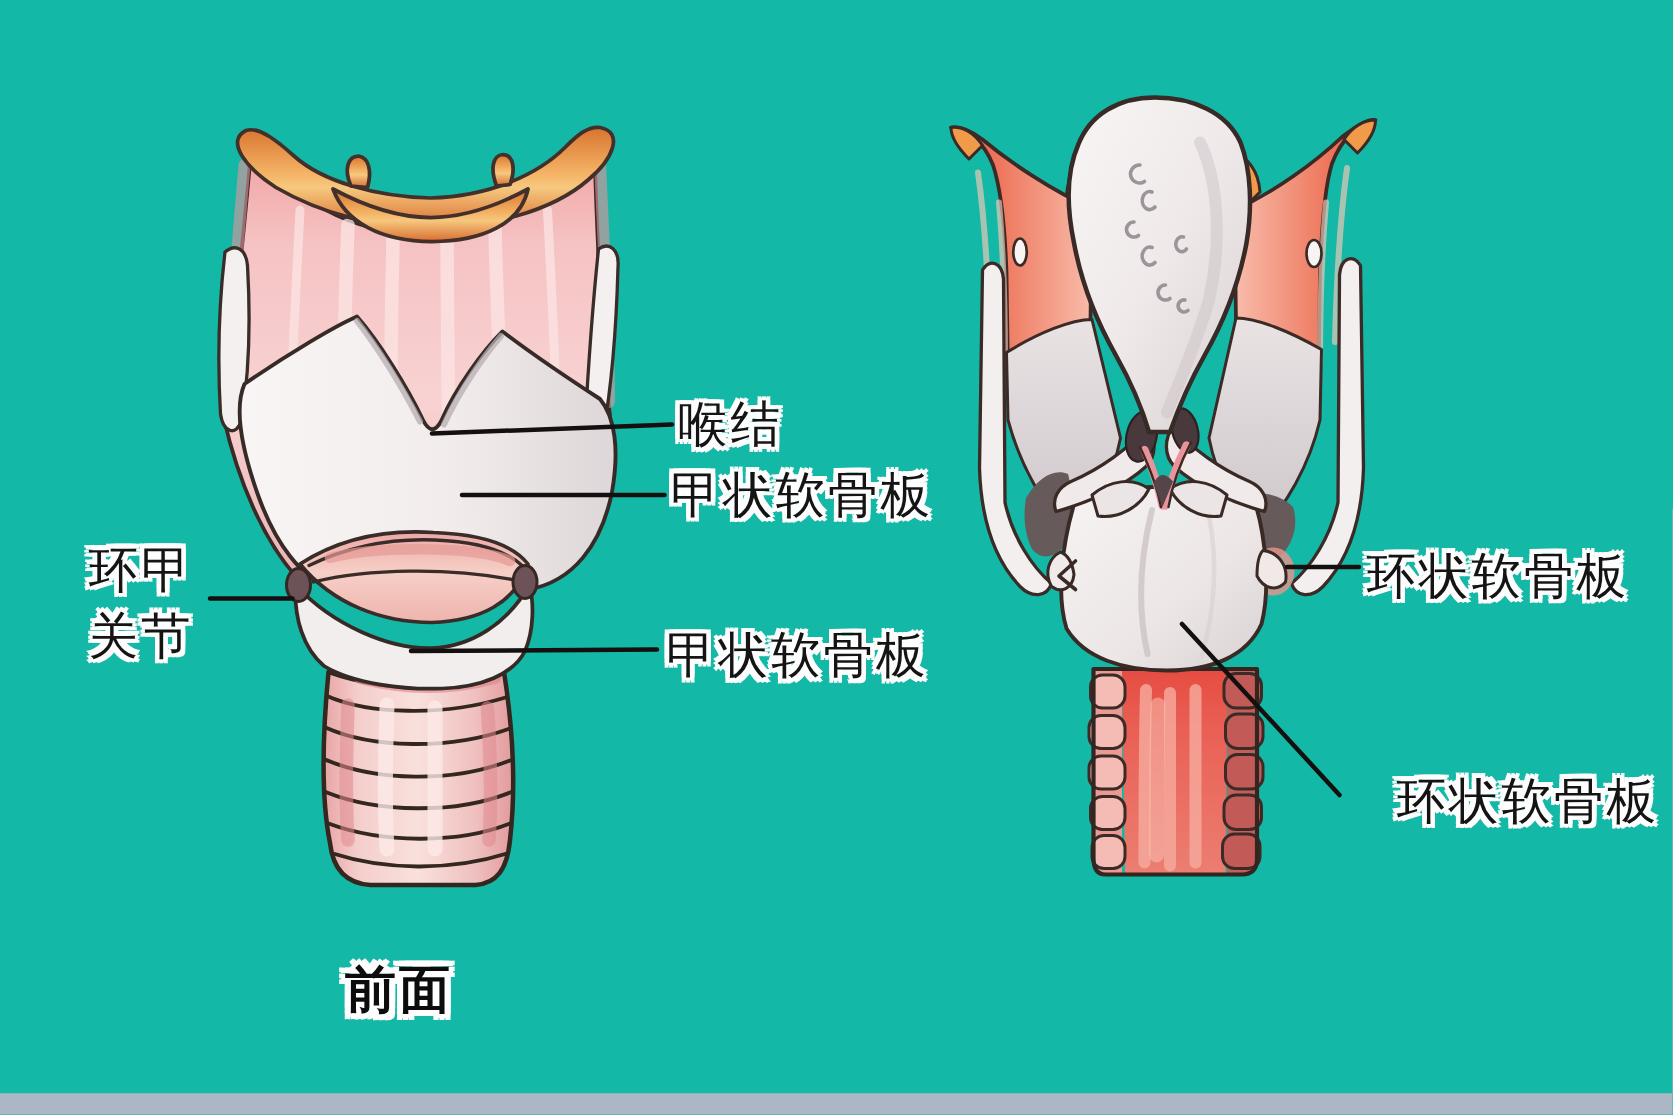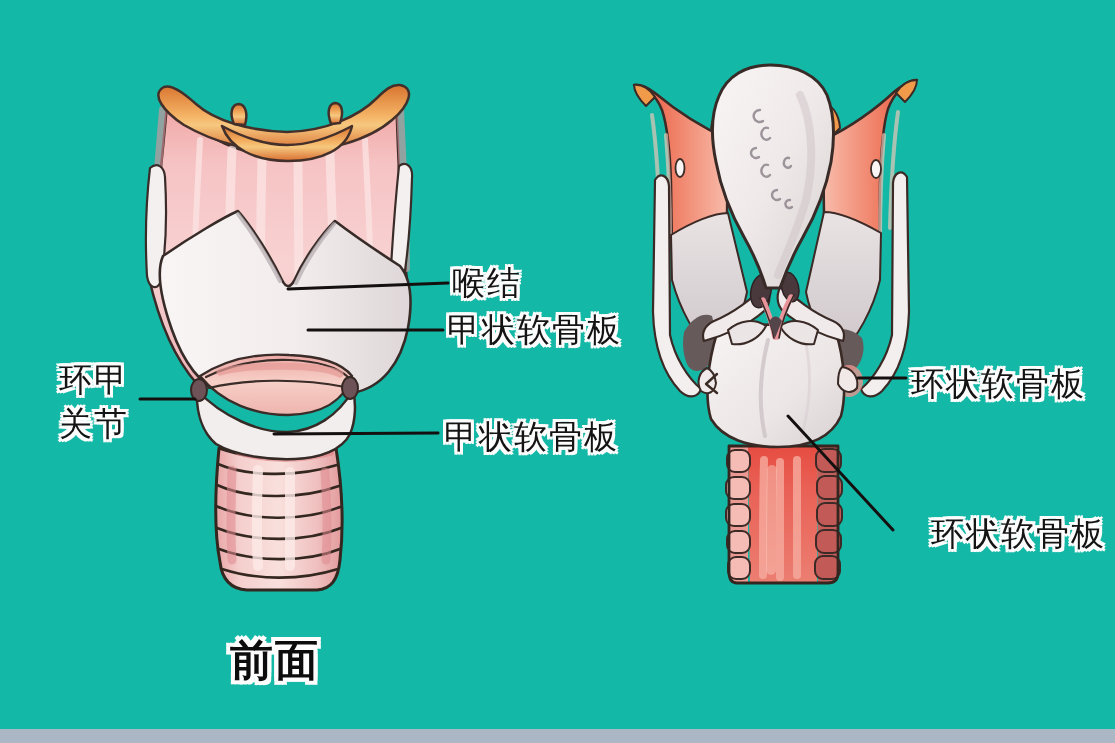--- a/index.html
+++ b/index.html
@@ -12,21 +12,21 @@
   .anno{
     position:absolute;color:#141414;font-size:33px;font-weight:500;
     letter-spacing:2px;line-height:40px;white-space:nowrap;
     text-shadow:
       3px 0 0 #fdfdfd,-3px 0 0 #fdfdfd,0 3px 0 #fdfdfd,0 -3px 0 #fdfdfd,
       2px 2px 0 #fdfdfd,-2px 2px 0 #fdfdfd,2px -2px 0 #fdfdfd,-2px -2px 0 #fdfdfd,
       3px 3px 0 #fdfdfd,-3px 3px 0 #fdfdfd,3px -3px 0 #fdfdfd,-3px -3px 0 #fdfdfd;
   }
   .anno .ln{line-height:44px;text-align:right;}
   .caption{
-    position:absolute;color:#0c0c0c;font-size:43px;font-weight:800;
+    position:absolute;color:#0c0c0c;font-size:34px;font-weight:800;
     letter-spacing:2px;white-space:nowrap;line-height:52px;
     text-shadow:
       4px 0 0 #fdfdfd,-4px 0 0 #fdfdfd,0 4px 0 #fdfdfd,0 -4px 0 #fdfdfd,
       3px 3px 0 #fdfdfd,-3px 3px 0 #fdfdfd,3px -3px 0 #fdfdfd,-3px -3px 0 #fdfdfd,
       4px 4px 0 #fdfdfd,-4px 4px 0 #fdfdfd,4px -4px 0 #fdfdfd,-4px -4px 0 #fdfdfd;
   }
 </style>
 </head>
 <body>
 

